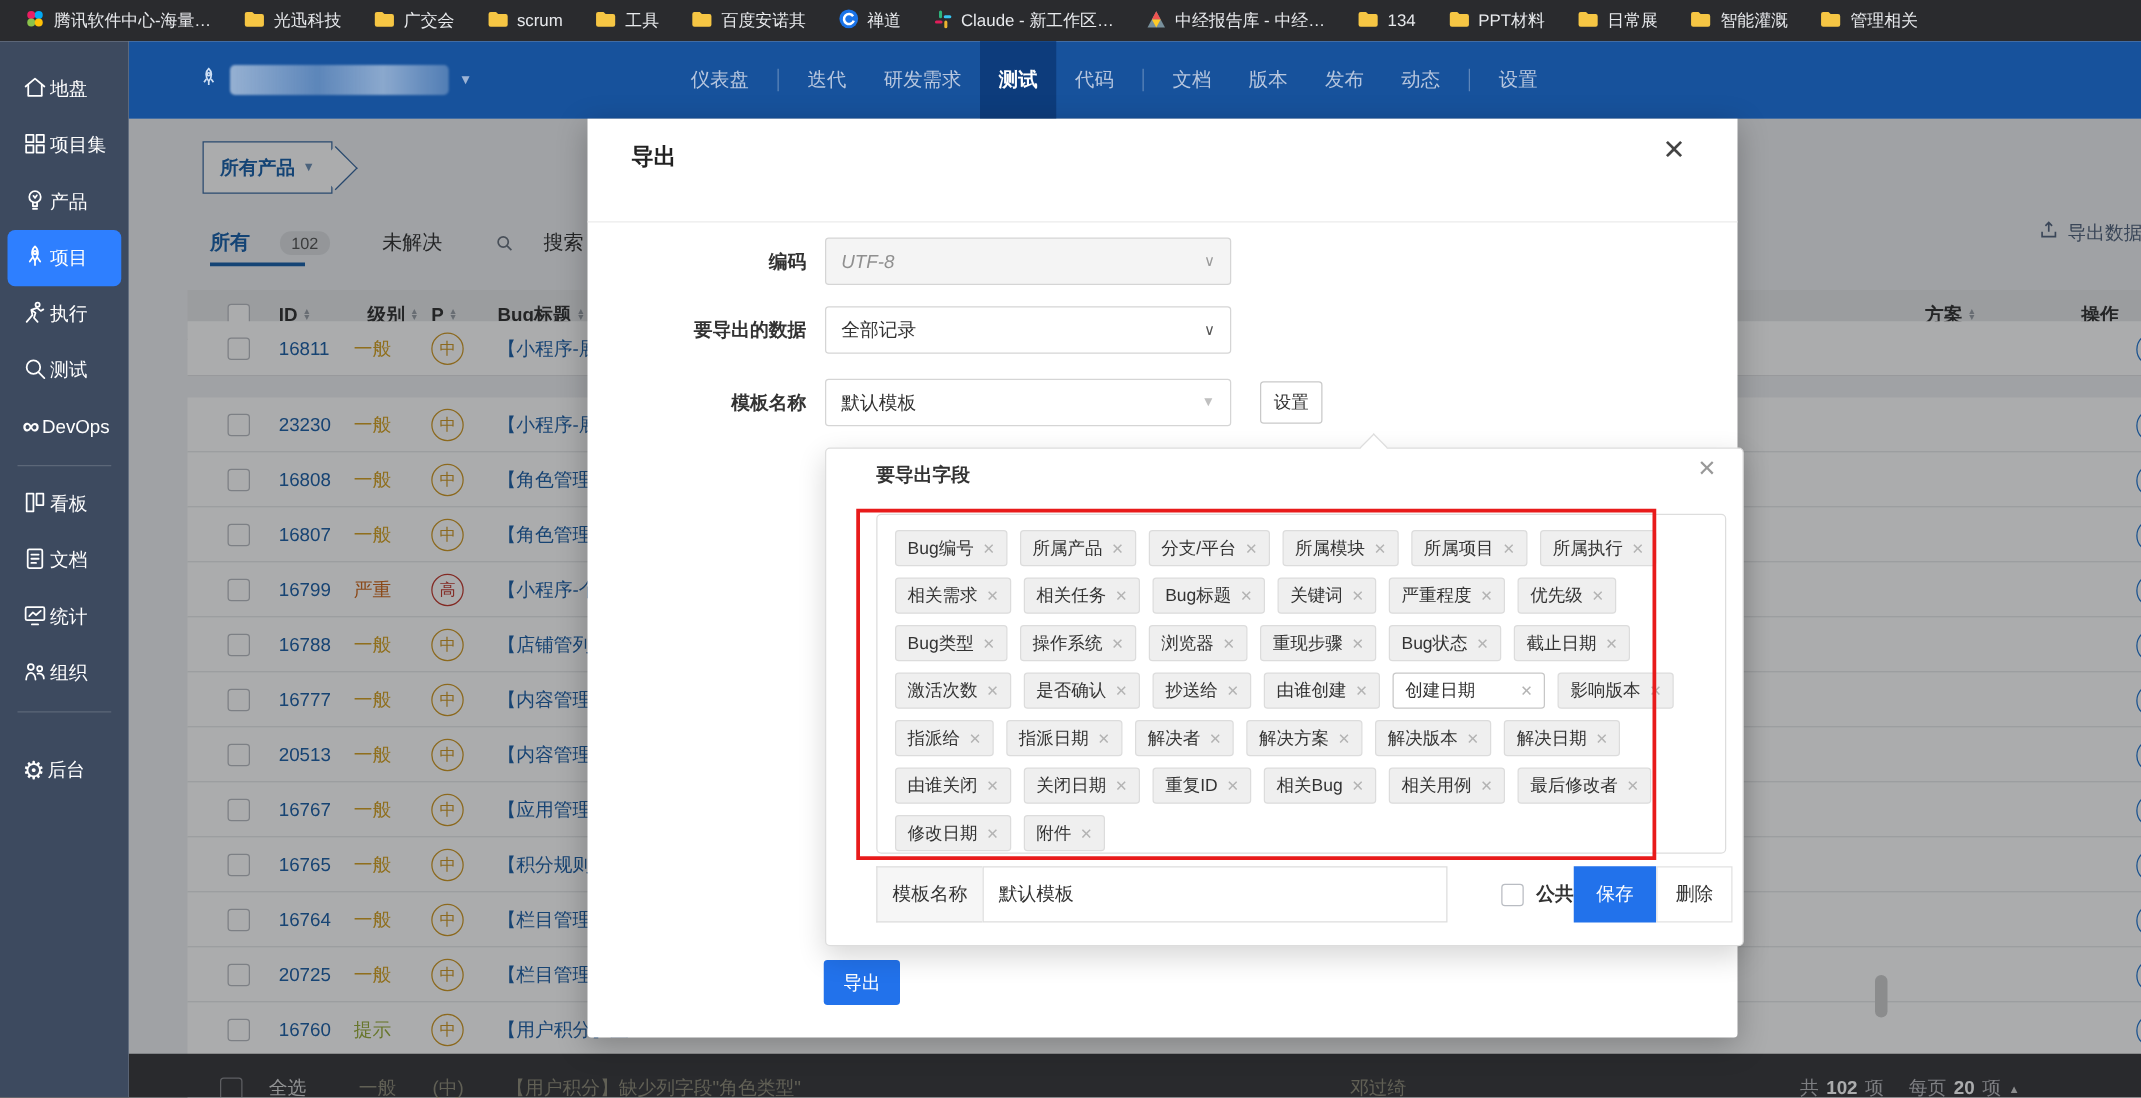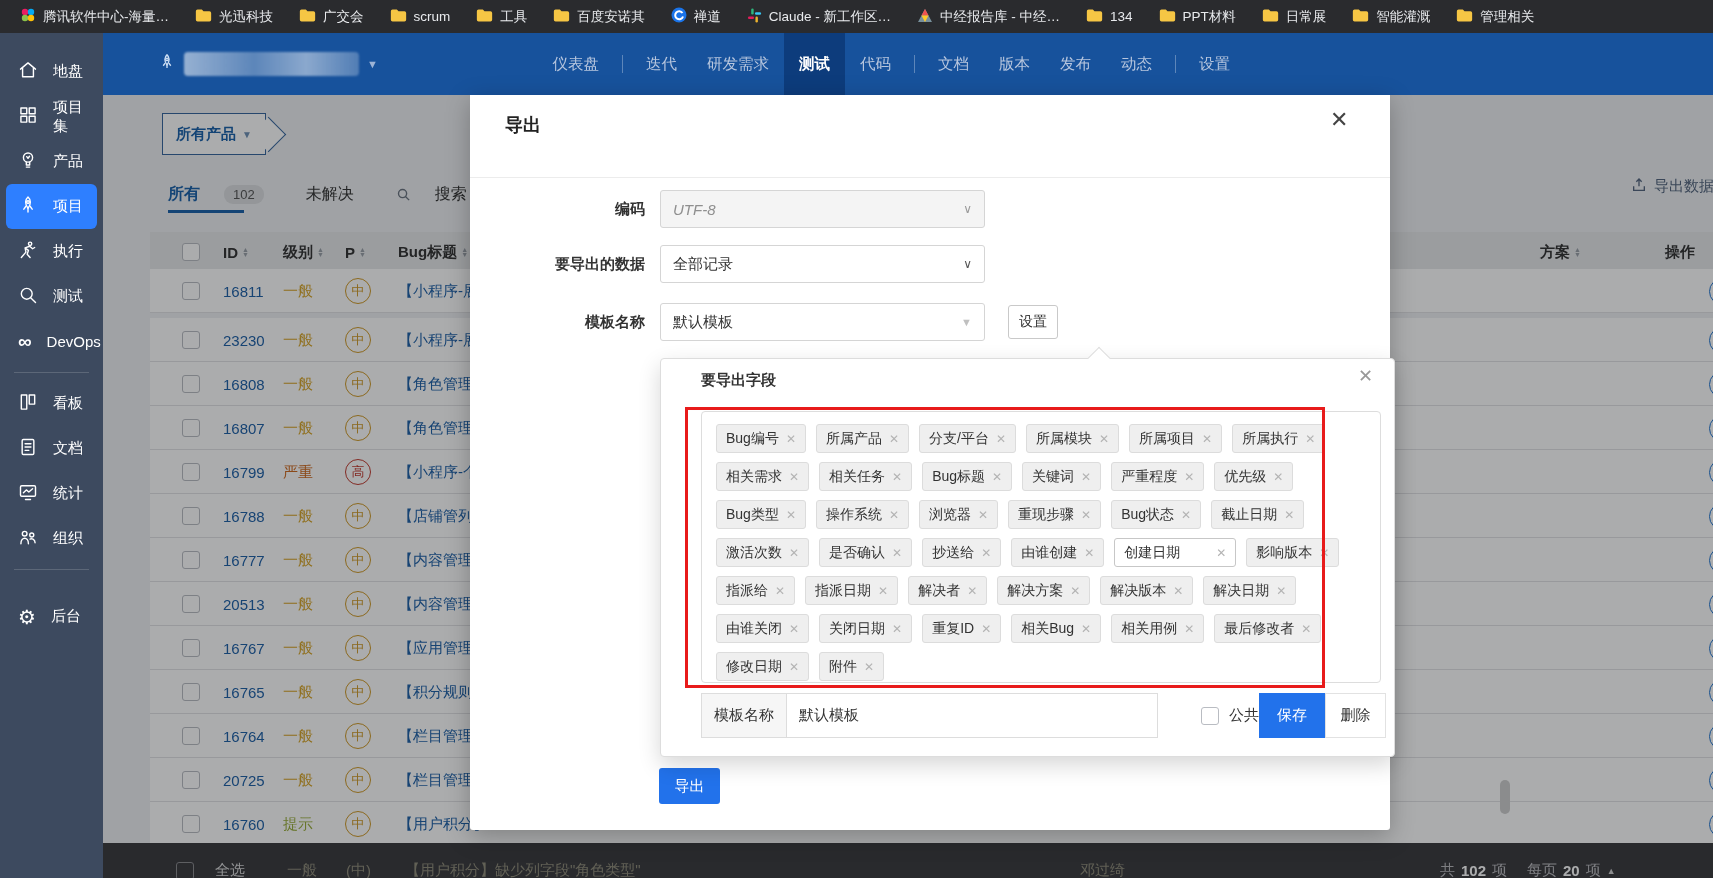--- a/index.html
+++ b/index.html
@@ -9,21 +9,21 @@
 
   
   .bm-bar { position:absolute; left:0; top:0; width:1713px; height:33px; background:#2a2b2e;
             display:flex; align-items:center; padding:0 10px; gap:6px; overflow:hidden; }
   .bm-item { display:flex; align-items:center; gap:7px; color:#e8eaed; font-size:13.5px;
              padding:3px 10px; border-radius:6px; white-space:nowrap; cursor:pointer; }
   .bm-item svg { flex:0 0 auto; }
 
   
   .sidebar { position:absolute; left:0; top:33px; width:103px; height:845px; background:#3d4a5f; z-index:6; }
-  .sb-item { display:flex; align-items:center; gap:15px; color:#fff; font-size:15px; height:45px;
+  .sb-item { display:flex; align-items:center; gap:2px; color:#fff; font-size:15px; height:45px;
              margin:0 6px; padding-left:12px; border-radius:6px; cursor:pointer; }
   .sb-item.active { background:#2e7fff; }
   .sb-item .inf { font-size:19px; font-weight:bold; line-height:1; }
   .sb-div { height:1px; background:rgba(255,255,255,.16); margin:8px 14px; }
   .sb-gap { height:16px; }
 
   
   .topnav { position:absolute; left:103px; top:33px; width:1610px; height:62px; background:#17529c;
             display:flex; align-items:center; z-index:4; }
   .brand { display:flex; align-items:center; gap:8px; margin-left:55px; }
@@ -112,21 +112,21 @@
             padding:12px 14px; overflow:hidden; }
   .tagrow { display:flex; gap:10px; margin-bottom:9px; }
   .tag { height:29px; display:flex; align-items:center; gap:7px; background:#efefef; border:1px solid #dcdcdc;
          border-radius:3px; padding:0 9px; font-size:14px; color:#333; white-space:nowrap; cursor:default; }
   .tag.hl { background:#fff; border-color:#c7c7c7;gap:36px; }
   .tag .x { color:#b3b3b3; font-size:12px; cursor:pointer; }
   .pp-bottom { position:absolute; left:40px; top:334px; width:695px; height:45px; display:flex; align-items:stretch; }
   .tn-label { width:85px; background:#f6f6f6; border:1px solid #ddd; border-right:none; display:flex; align-items:center;
               justify-content:center; font-size:15px; color:#333; }
   .tn-input { width:372px; border:1px solid #ddd; display:flex; align-items:center; padding:0 12px; font-size:15px; color:#333; background:#fff; }
-  .pp-pub { display:flex; align-items:center; gap:10px; margin-left:43px; font-size:15px; color:#333; }
+  .pp-pub { display:flex; align-items:center; gap:10px; margin-left:43px; font-size:15px; color:#333;font-weight:bold; }
   .pp-pub .cbx { background:#fff; }
   .btn-save { width:66px; background:#2272eb; color:#fff; font-size:15px; display:flex; align-items:center;
               justify-content:center; cursor:pointer; }
   .btn-del { width:61px; background:#fff; border:1px solid #e2e2e2; color:#333; font-size:15px; display:flex;
              align-items:center; justify-content:center; cursor:pointer; }
 
   
   .red-rect { position:absolute; left:582px; top:312px; width:640px; height:281px; border:3px solid #e81b1b; z-index:30; pointer-events:none; }
   .red-text { position:absolute; left:480px; top:605px; font-size:24px; color:#ed1b1b; z-index:30; white-space:nowrap; }
 </style>
@@ -392,21 +392,21 @@
       <div class="thc" style="left:32px">
           <span class="cbx"></span>
         </div>
       <div class="thc" style="left:73px">
           <span>ID</span>
           <span class="sort">
             <span>▲</span>
             <span>▼</span>
           </span>
         </div>
-      <div class="thc" style="left:133px">
+      <div class="thc" style="left:144px">
           <span>级别</span>
           <span class="sort">
             <span>▲</span>
             <span>▼</span>
           </span>
         </div>
       <div class="thc" style="left:195px">
           <span>P</span>
           <span class="sort">
             <span>▲</span>
@@ -426,21 +426,21 @@
             <span>▲</span>
             <span>▼</span>
           </span>
         </div>
       <div class="thc" style="left:1515px">
           <span>操作</span>
         </div>
     </div>
 
     <div id="rows">
-        <div class="trow" style="top: 174px;">
+        <div class="trow" style="top: 162px;">
           <div class="trc" style="left:32px">
             <span class="cbx"></span>
           </div>
           <div class="trc rid" style="left:73px">16811</div>
           <div class="trc rlevel" style="left:133px;color:#d6a325">一般</div>
           <div class="trc" style="left:195px">
             <span class="pri" style="color:#d09a27;border-color:#d09a27">中</span>
           </div>
           <div class="trc rtitle" style="left:248px">【小程序-展馆导</div>
           <div class="trc" style="left:1559px">

